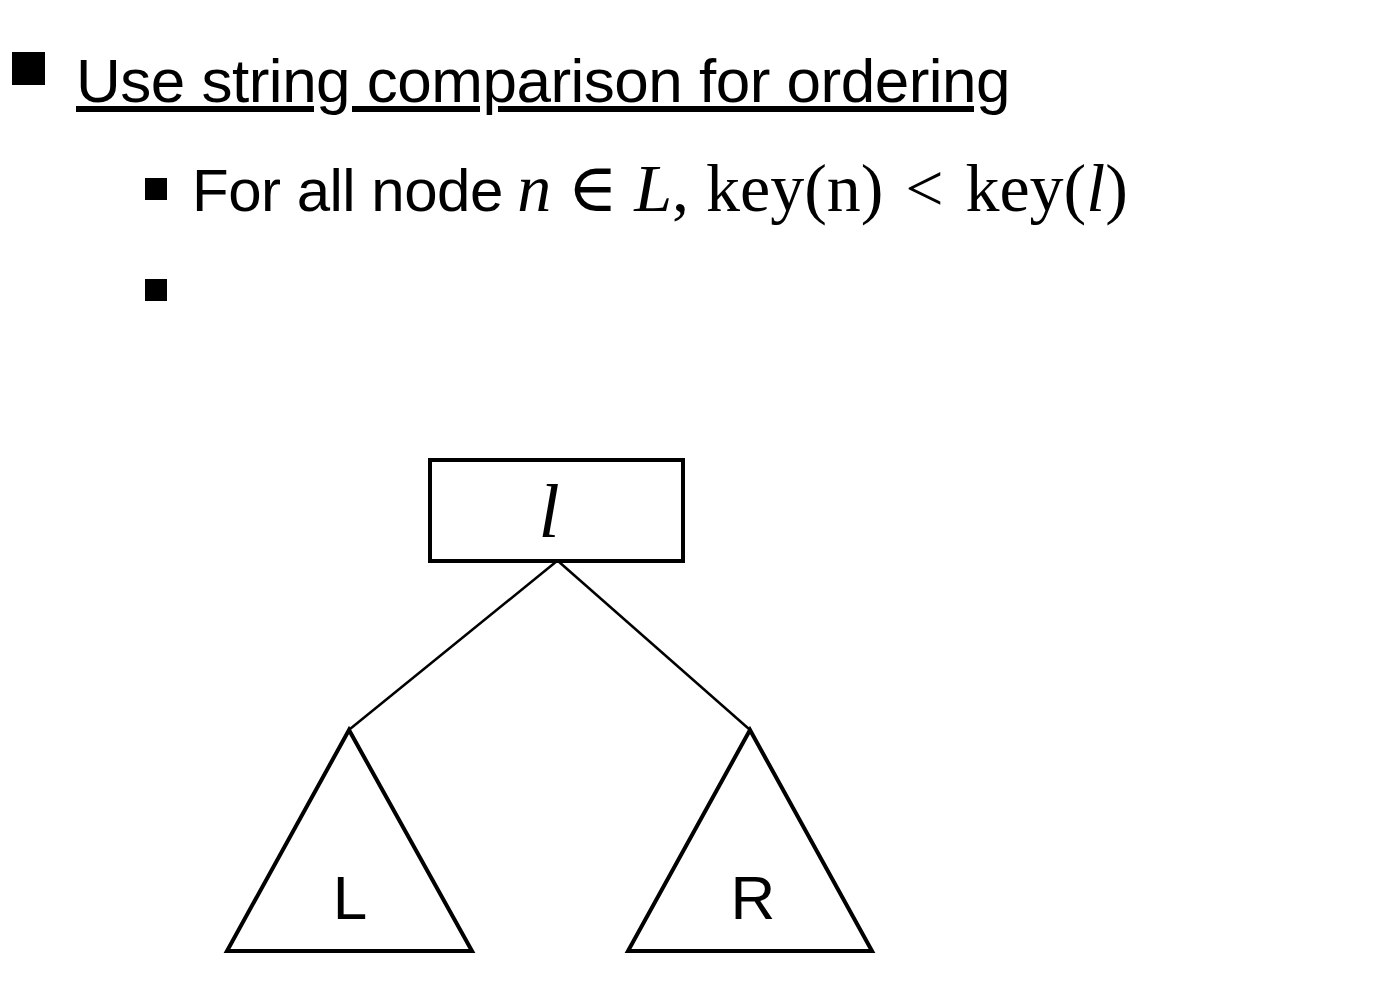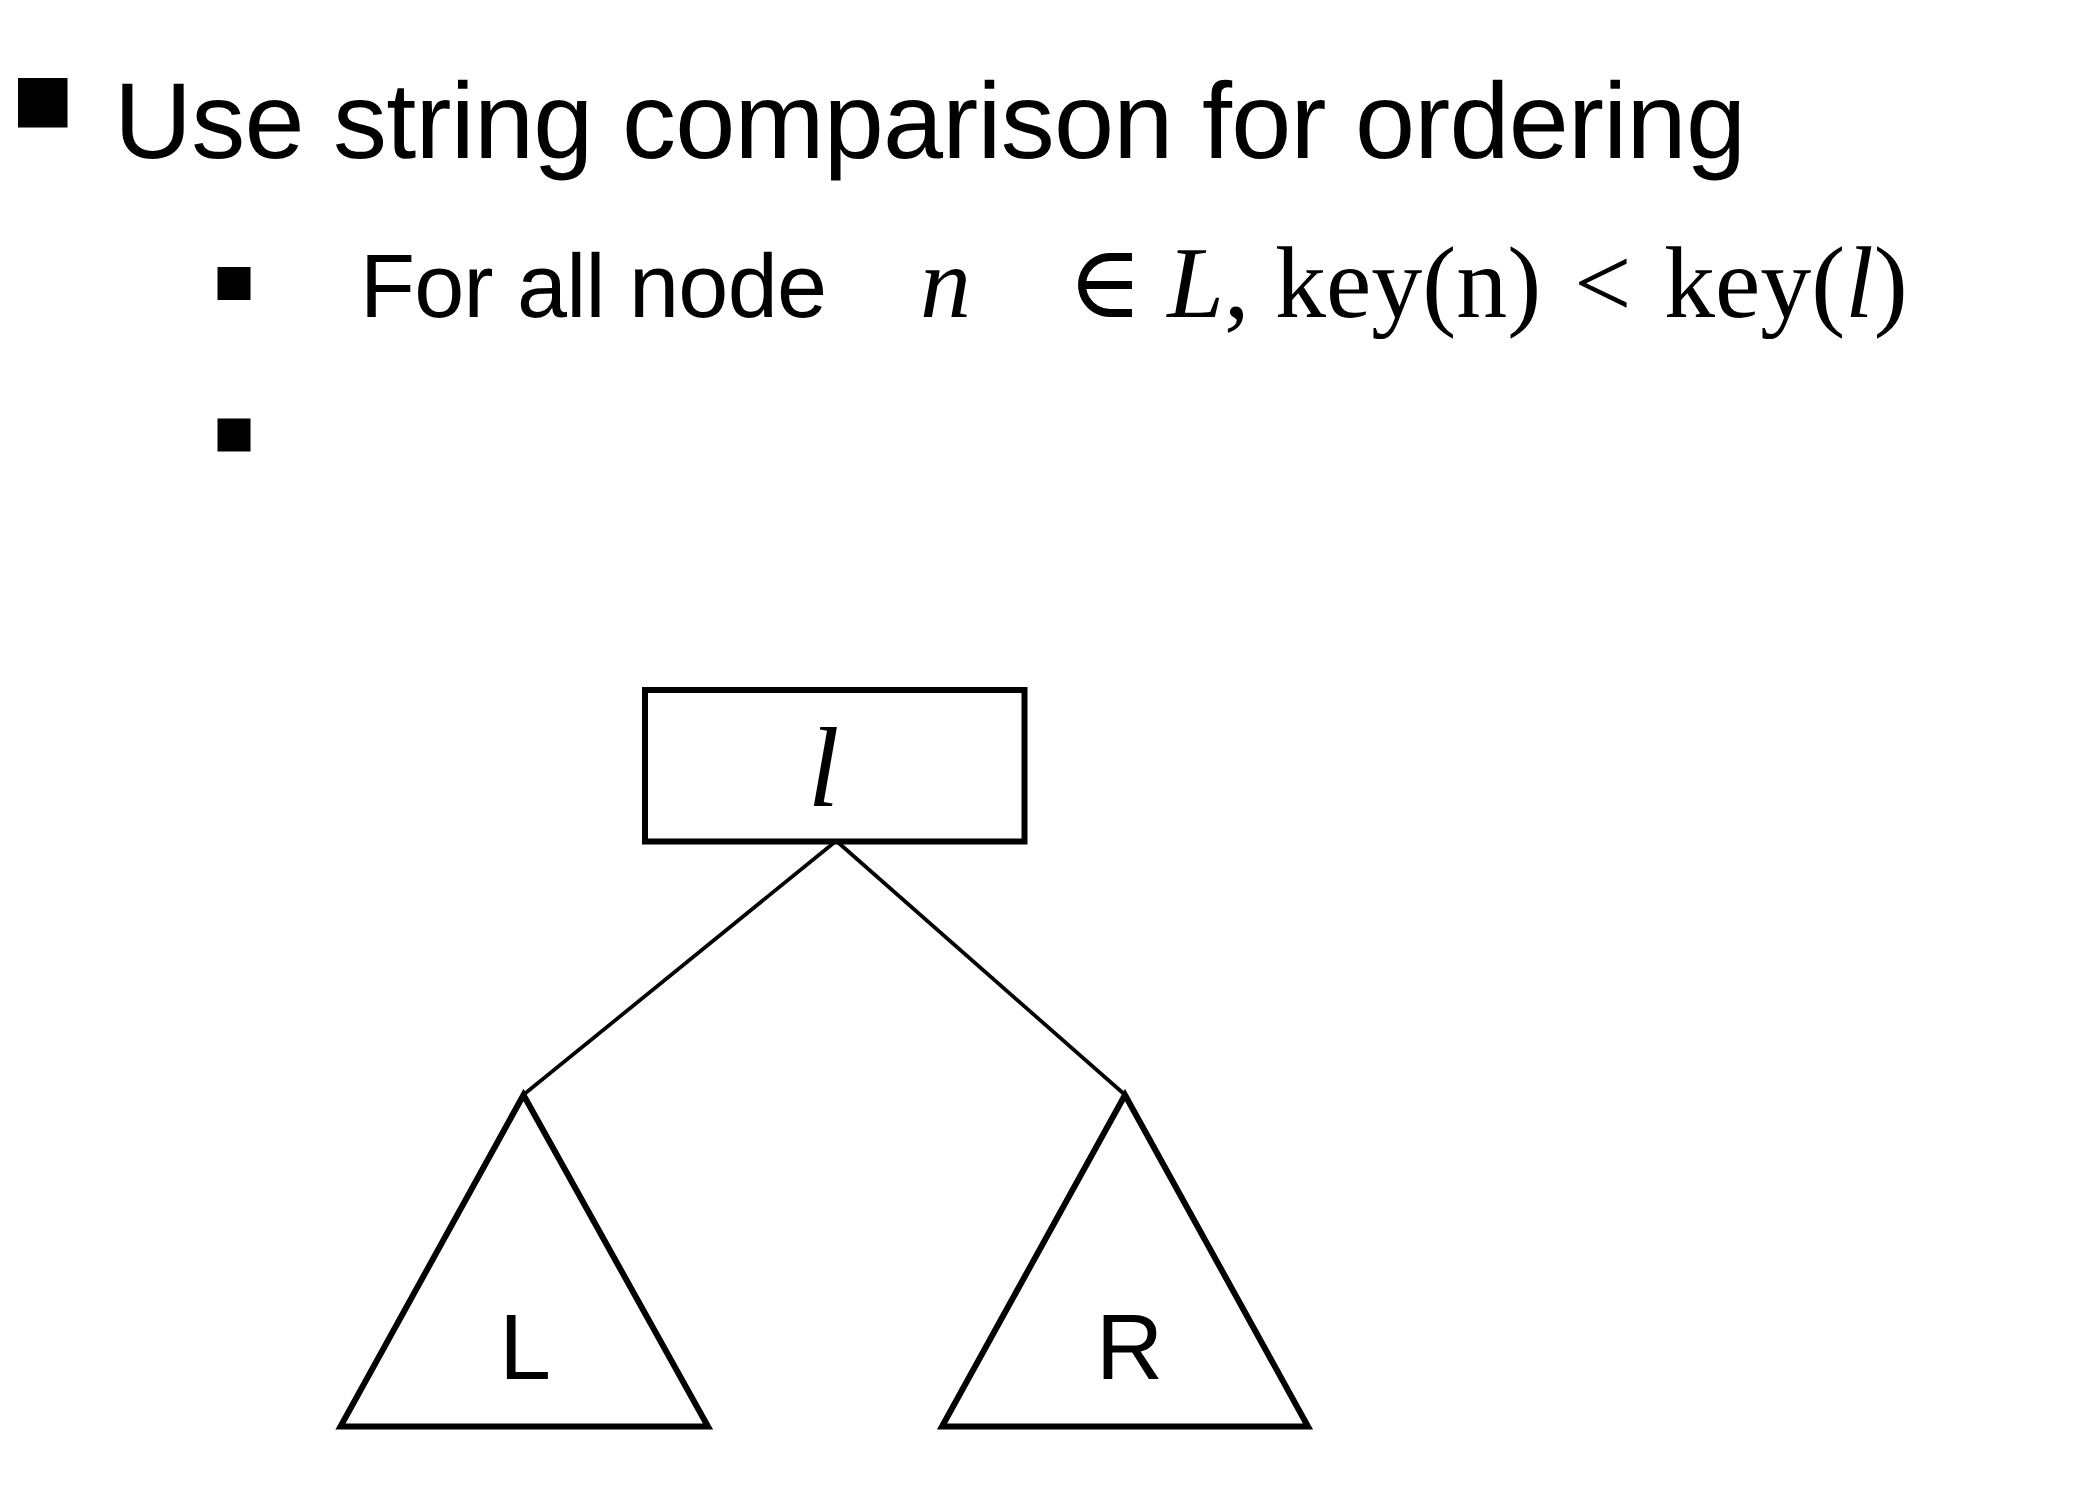--- a/index.html
+++ b/index.html
@@ -13,32 +13,32 @@
 
   
   .bullet-sq{position:absolute;background:#000;}
   .bullet-sq.lg{width:33px;height:33px;}
   .bullet-sq.sm{width:22px;height:22px;}
 
   
   .title{
     position:absolute;left:76px;top:41px;
     font-family:"Liberation Sans",sans-serif;
-    font-size:72px;line-height:80px;
-    white-space:nowrap;letter-spacing:-0.5px;
+    font-size:62px;line-height:80px;
+    white-space:nowrap;letter-spacing:-0.5px;text-decoration:underline;
   }
 
   
   .subline{
     position:absolute;line-height:76px;white-space:nowrap;
   }
   .sans{font-family:"Liberation Sans",sans-serif;font-size:60px;letter-spacing:-0.5px;}
   .m{font-family:"Liberation Serif","DejaVu Serif",serif;font-size:68px;font-style:normal;}
   .mi{font-family:"Liberation Serif","DejaVu Serif",serif;font-size:68px;font-style:italic;}
-  .mr{margin-right:0.24em;margin-left:48px;}
+  .mr{margin-right:0.24em;}
   .rel{margin:0 0.32em;}
 
   
   #tree{position:absolute;left:0;top:420px;}
   .shape{fill:#ffffff;stroke:#000000;stroke-width:4;}
   .edge{stroke:#000000;stroke-width:2.5;fill:none;}
   .root-label{
     font-family:"Liberation Serif","DejaVu Serif",serif;
     font-style:italic;font-size:76px;fill:#000;text-anchor:middle;
   }

